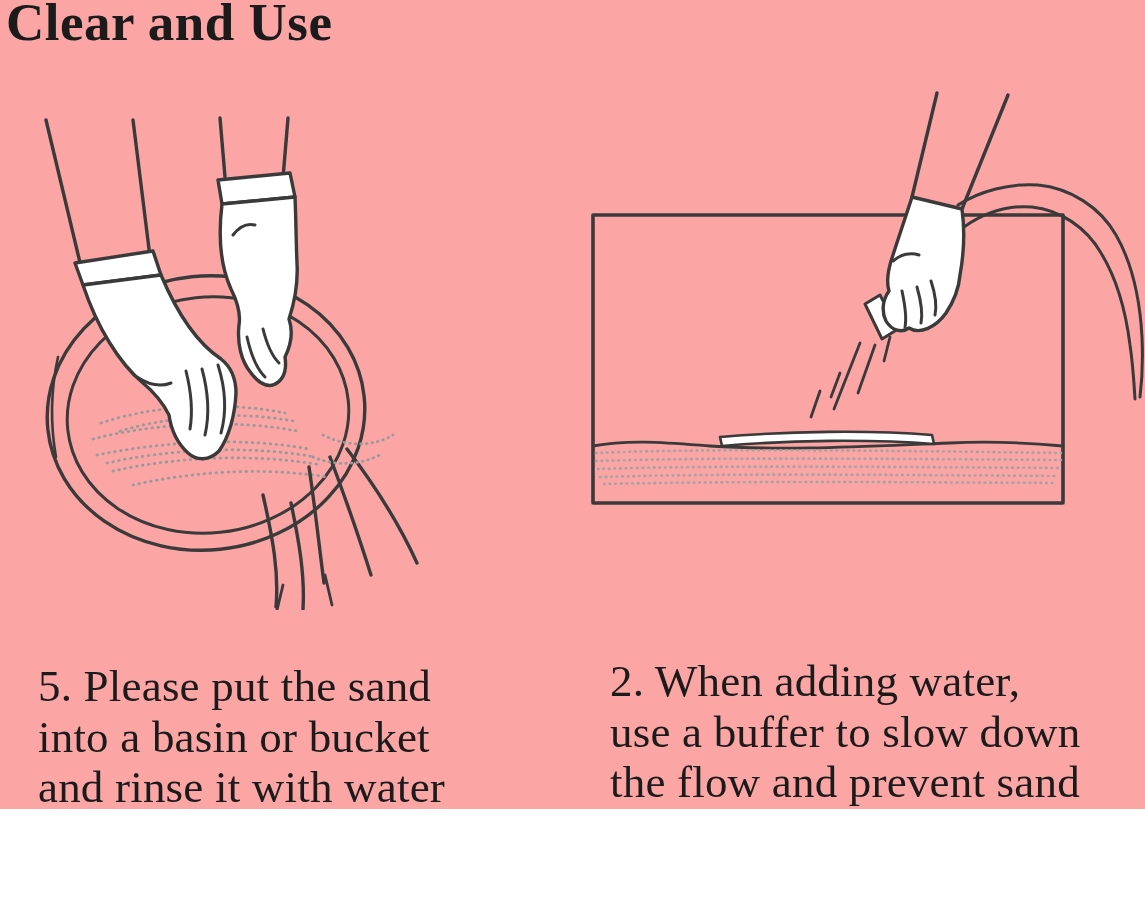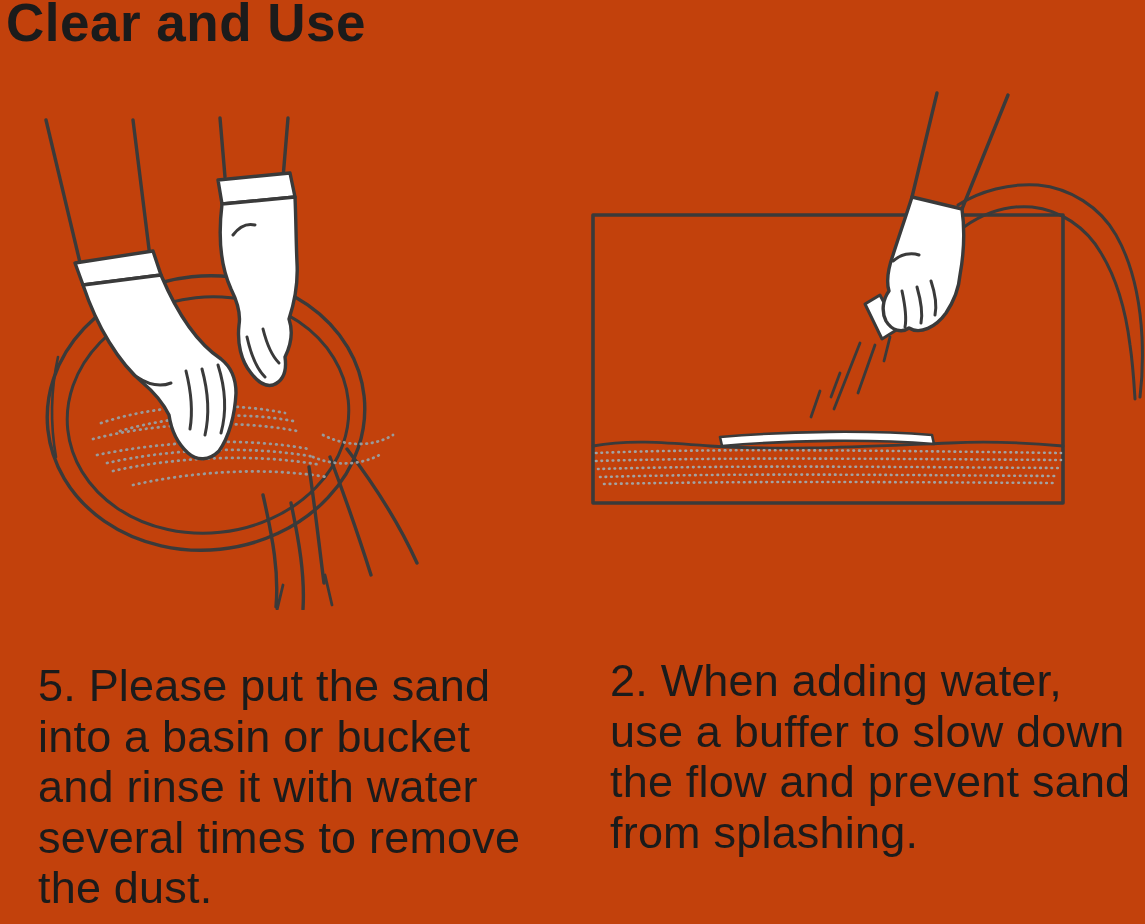--- a/index.html
+++ b/index.html
@@ -1,22 +1,22 @@
 <!DOCTYPE html>
 <html><head>
 <meta charset="utf-8">
 <style>
   html, body { margin: 0; padding: 0; background: #ffffff; }
   #sheet {
     position: relative;
     width: 1145px;
-    height: 924px;
-    background: #c2410c;
+    height: 809px;
+    background: #fca5a5;
     overflow: hidden;
-    font-family: Liberation Sans, sans-serif;
+    font-family: Liberation Serif, serif;
     color: #1b1b1b;
   }
   .title {
     position: absolute;
     left: 6px;
     top: -4px;
     font-size: 53px;
     font-weight: bold;
     line-height: 53px;
     letter-spacing: 0.5px;

